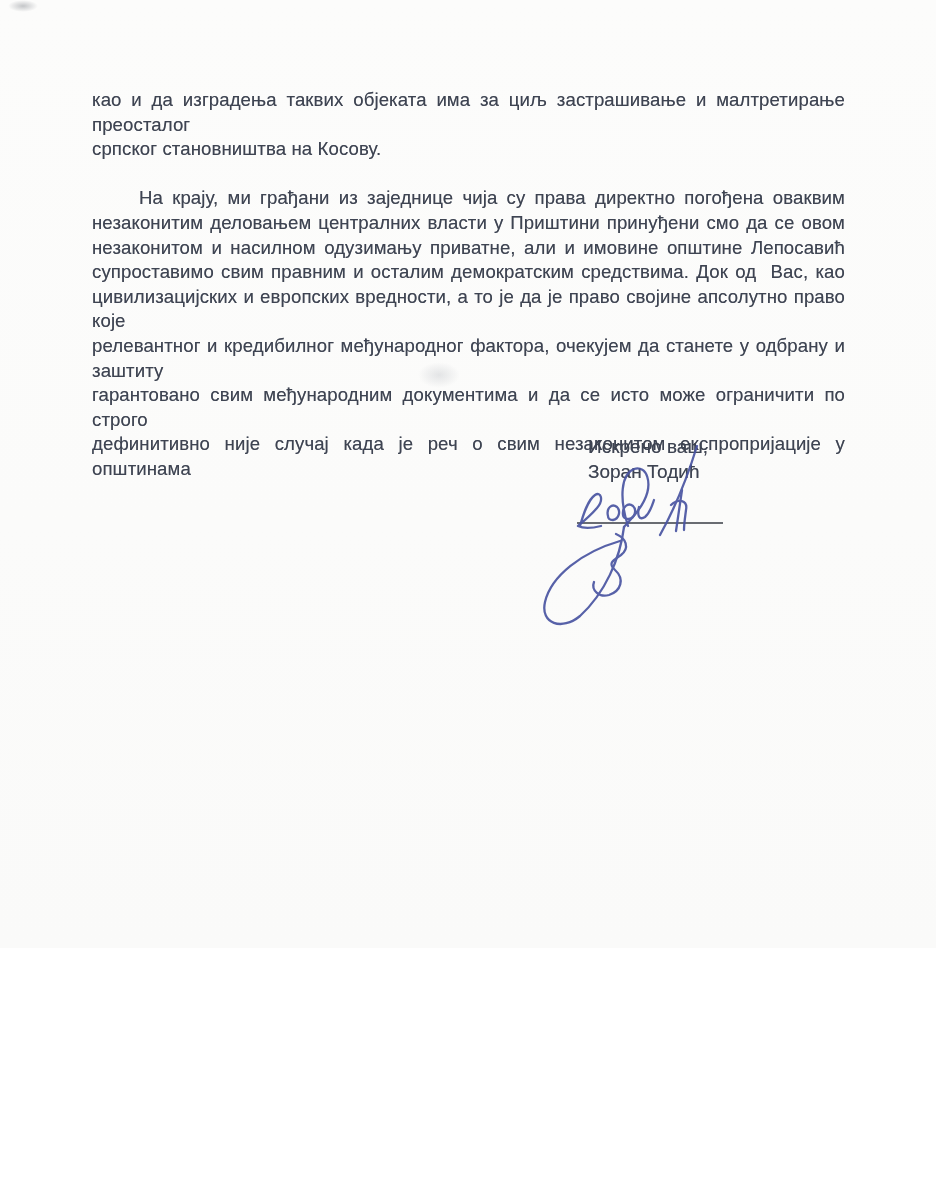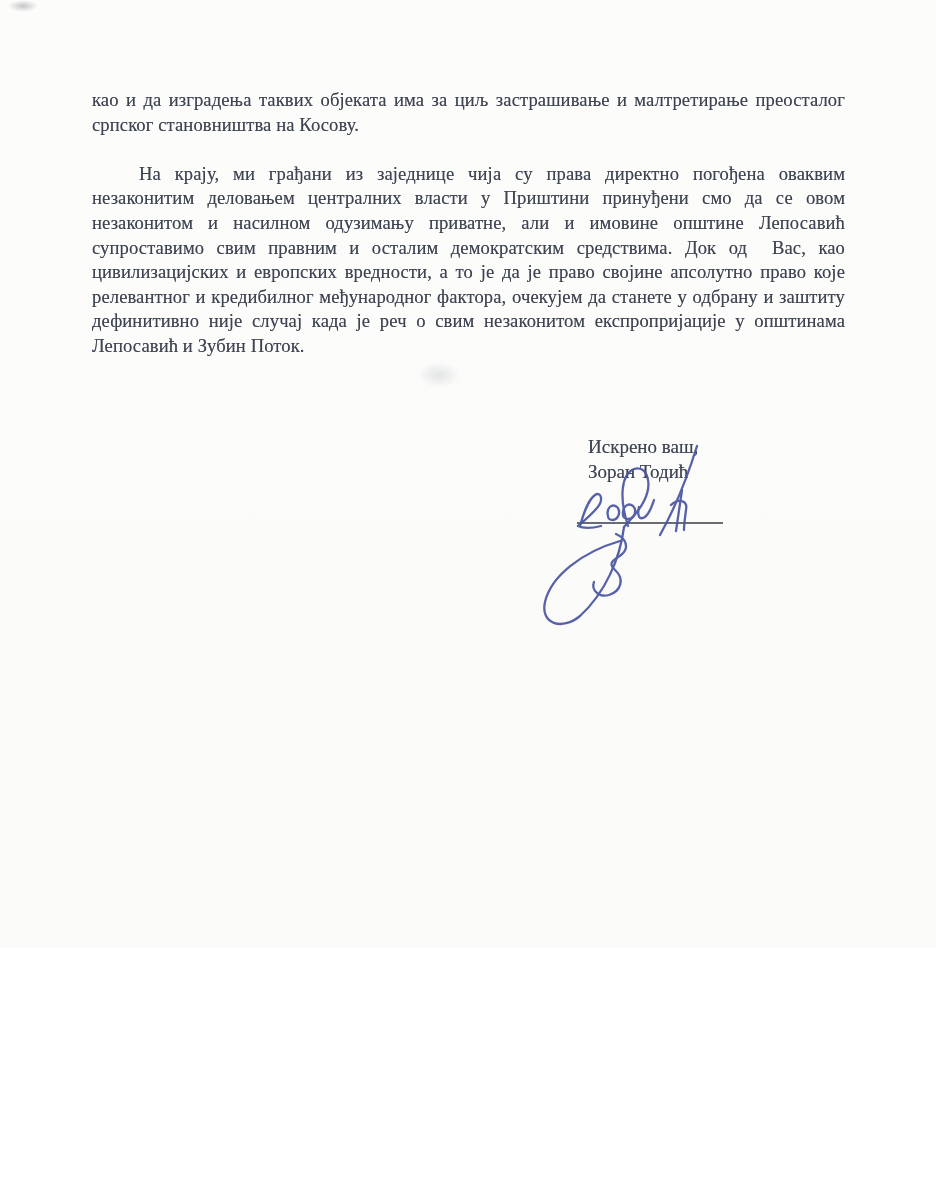--- a/index.html
+++ b/index.html
@@ -6,21 +6,21 @@
     margin: 0;
     padding: 0;
     background: #ffffff;
   }
   .page {
     position: relative;
     width: 936px;
     height: 948px;
     background: linear-gradient(180deg, #fcfcfb 0%, #fbfbfa 55%, #fafaf9 100%);
     overflow: hidden;
-    font-family: Liberation Serif, serif;
+    font-family: Liberation Sans, sans-serif;
   }
   
   .artifact-corner {
     position: absolute;
     left: 8px;
     top: 0px;
     width: 30px;
     height: 12px;
     border-radius: 50%;
     background: radial-gradient(ellipse at center, rgba(150,153,158,0.55) 0%, rgba(150,153,158,0) 70%);
@@ -88,22 +88,22 @@
       <div class="line">као и да изградења таквих објеката има за циљ застрашивање и малтретирање преосталог</div>
       <div class="line last">српског становништва на Косову.</div>
     </div>
     <div class="para">
       <div class="line indent">На крају, ми грађани из заједнице чија су права директно погођена оваквим</div>
       <div class="line">незаконитим деловањем централних власти у Приштини принуђени смо да се овом</div>
       <div class="line">незаконитом и насилном одузимању приватне, али и имовине општине Лепосавић</div>
       <div class="line">супроставимо свим правним и осталим демократским средствима. Док од  Вас, као</div>
       <div class="line">цивилизацијских и европских вредности, а то је да је право својине апсолутно право које</div>
       <div class="line">релевантног и кредибилног међународног фактора, очекујем да станете у одбрану и заштиту</div>
+      <div class="line">гарантовано свим међународним документима и да се исто може ограничити по строго</div>
       <div class="line">дефинитивно није случај када је реч о свим незаконитом експропријације у општинама</div>
-      <div class="line last">Лепосавић и Зубин Поток.</div>
     </div>
   </div>
 
   <div class="closing">
     <div>Искрено ваш,</div>
     <div>Зоран Тодић</div>
   </div>
 
   <div class="signature-wrap">
     <svg width="250" height="200" viewBox="0 0 250 200">

